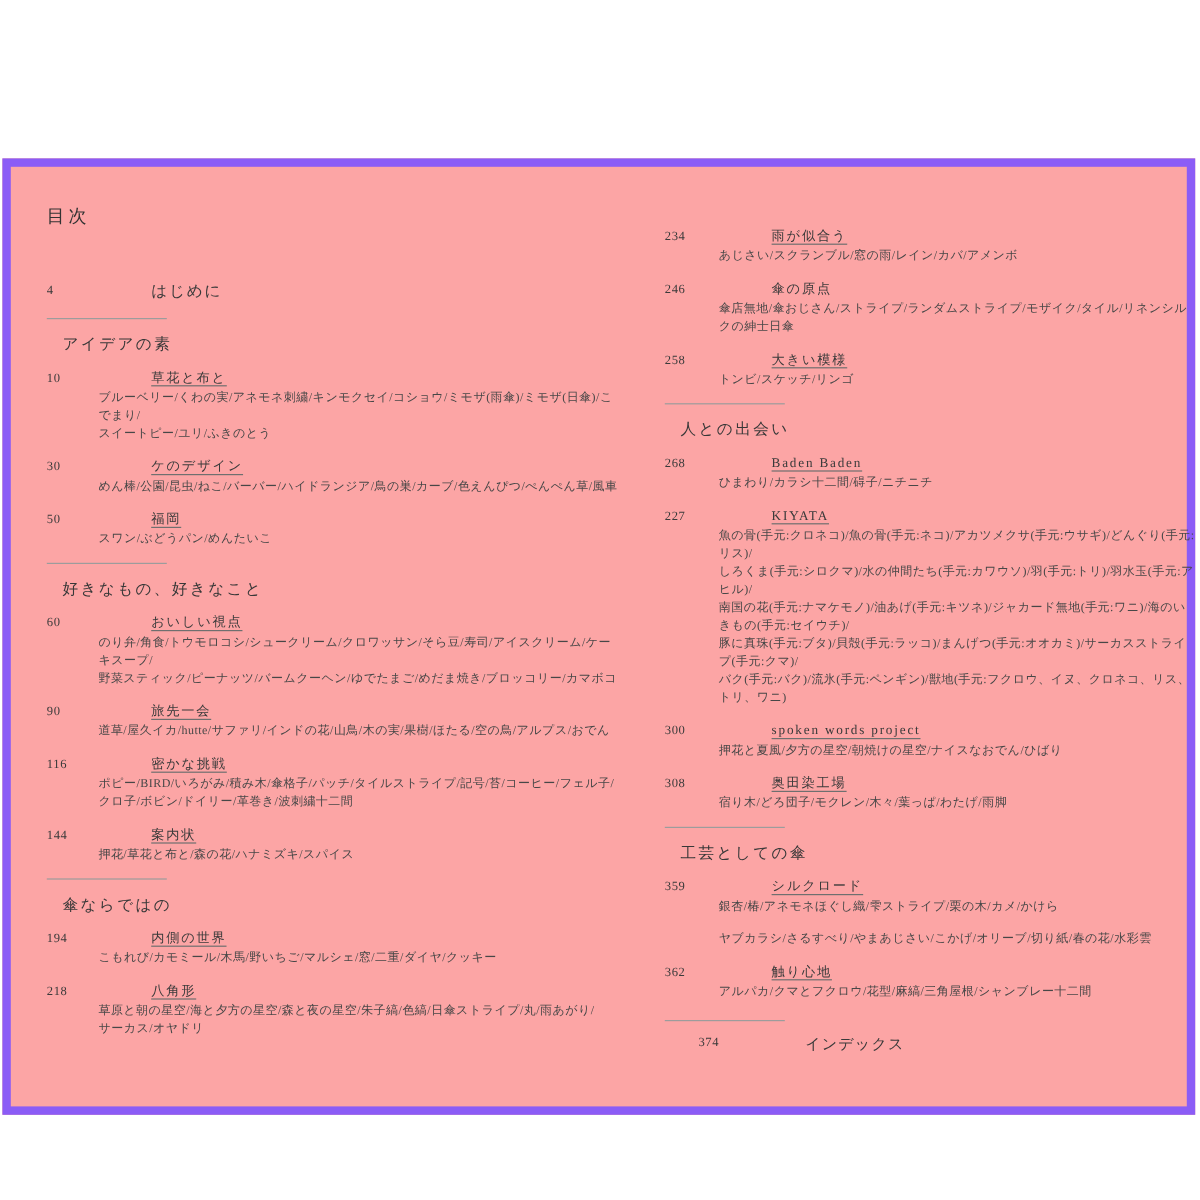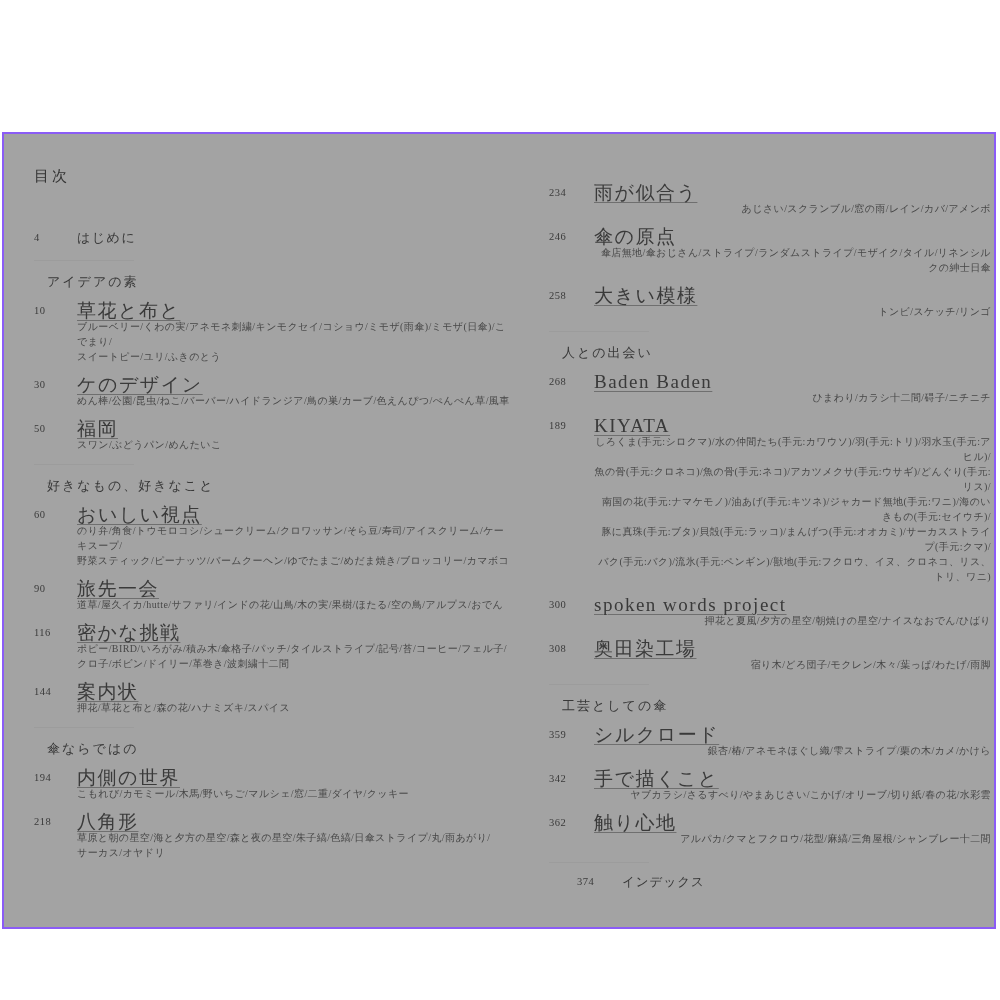--- a/index.html
+++ b/index.html
@@ -2,39 +2,39 @@
 <html lang="ja"><head>
 <meta charset="utf-8">
 <style>
   html,body{margin:0;padding:0;}
   body{
     width:1000px;height:1000px;background:#ffffff;position:relative;
     font-family:"Liberation Serif","DejaVu Serif",serif;color:#3f3f3f;
   }
   .sheet{
     position:absolute;left:2px;top:132px;width:994px;height:797px;
-    background:#a3a3a3;border:2px solid #8b5cf6;box-sizing:border-box;
+    background:#fca5a5;border:7px solid #8b5cf6;box-sizing:border-box;
   }
   .col{position:absolute;}
   .col-left{left:30px;top:33px;width:478px;}
   .col-right{left:545px;top:50px;width:442px;}
   .toc-title{font-size:15px;font-weight:normal;letter-spacing:3px;line-height:19px;margin:0 0 43px;color:#333;}
   .heading{font-size:13px;font-weight:normal;letter-spacing:2px;line-height:17px;margin:0 13px 12px;color:#383838;}
-  .row{display:flex;align-items:center;line-height:17px;}
+  .row{display:flex;align-items:center;line-height:17px;gap:44px;}
   .num{width:43px;flex:none;font-size:10.5px;color:#3a3a3a;letter-spacing:.5px;}
   .col-right .num{width:45px;}
   .etitle{
-    font-size:19px;color:#3a3a3a;letter-spacing:1.5px;
+    font-size:11px;color:#3a3a3a;letter-spacing:1.5px;
     text-decoration:underline;text-underline-offset:3px;
     text-decoration-thickness:1px;text-decoration-color:#6f6f6f;
   }
   .etitle.no-u,.plain{text-decoration:none;}
   .plain{font-size:13px;color:#3a3a3a;letter-spacing:1.5px;}
   .desc{padding-left:43px;font-size:10px;line-height:15px;letter-spacing:.4px;color:#474747;}
-  .col-right .desc{padding-left:45px;text-align:right;}
+  .col-right .desc{padding-left:45px;}
   .entry{margin-bottom:12px;}
   .rule{width:100px;height:0;border:none;border-top:1px solid #9c9c9c;margin:0 0 12px;}
   .rule.mt{margin-top:14px;}
   .rule.mt-lg{margin-top:16px;}
   .back .row{line-height:14px;margin-left:28px;}
   .blabel{font-size:12.5px;color:#3a3a3a;letter-spacing:1px;}
 </style>
 </head>
 <body>
 
@@ -192,26 +192,26 @@
         <span class="num">268</span>
         <span class="etitle">Baden Baden</span>
       </div>
       <div class="desc">
         <div>ひまわり/カラシ十二間/碍子/ニチニチ</div>
       </div>
     </div>
 
     <div class="entry">
       <div class="row">
-        <span class="num">189</span>
+        <span class="num">227</span>
         <span class="etitle">KIYATA</span>
       </div>
       <div class="desc">
+        <div>魚の骨(手元:クロネコ)/魚の骨(手元:ネコ)/アカツメクサ(手元:ウサギ)/どんぐり(手元:リス)/</div>
         <div>しろくま(手元:シロクマ)/水の仲間たち(手元:カワウソ)/羽(手元:トリ)/羽水玉(手元:アヒル)/</div>
-        <div>魚の骨(手元:クロネコ)/魚の骨(手元:ネコ)/アカツメクサ(手元:ウサギ)/どんぐり(手元:リス)/</div>
         <div>南国の花(手元:ナマケモノ)/油あげ(手元:キツネ)/ジャカード無地(手元:ワニ)/海のいきもの(手元:セイウチ)/</div>
         <div>豚に真珠(手元:ブタ)/貝殻(手元:ラッコ)/まんげつ(手元:オオカミ)/サーカスストライプ(手元:クマ)/</div>
         <div>バク(手元:バク)/流氷(手元:ペンギン)/獣地(手元:フクロウ、イヌ、クロネコ、リス、トリ、ワニ)</div>
       </div>
     </div>
 
     <div class="entry">
       <div class="row">
         <span class="num">300</span>
         <span class="etitle">spoken words project</span>
@@ -238,24 +238,20 @@
       <div class="row">
         <span class="num">359</span>
         <span class="etitle">シルクロード</span>
       </div>
       <div class="desc">
         <div>銀杏/椿/アネモネほぐし織/雫ストライプ/栗の木/カメ/かけら</div>
       </div>
     </div>
 
     <div class="entry">
-      <div class="row">
-        <span class="num">342</span>
-        <span class="etitle">手で描くこと</span>
-      </div>
       <div class="desc">
         <div>ヤブカラシ/さるすべり/やまあじさい/こかげ/オリーブ/切り紙/春の花/水彩雲</div>
       </div>
     </div>
 
     <div class="entry">
       <div class="row">
         <span class="num">362</span>
         <span class="etitle">触り心地</span>
       </div>

